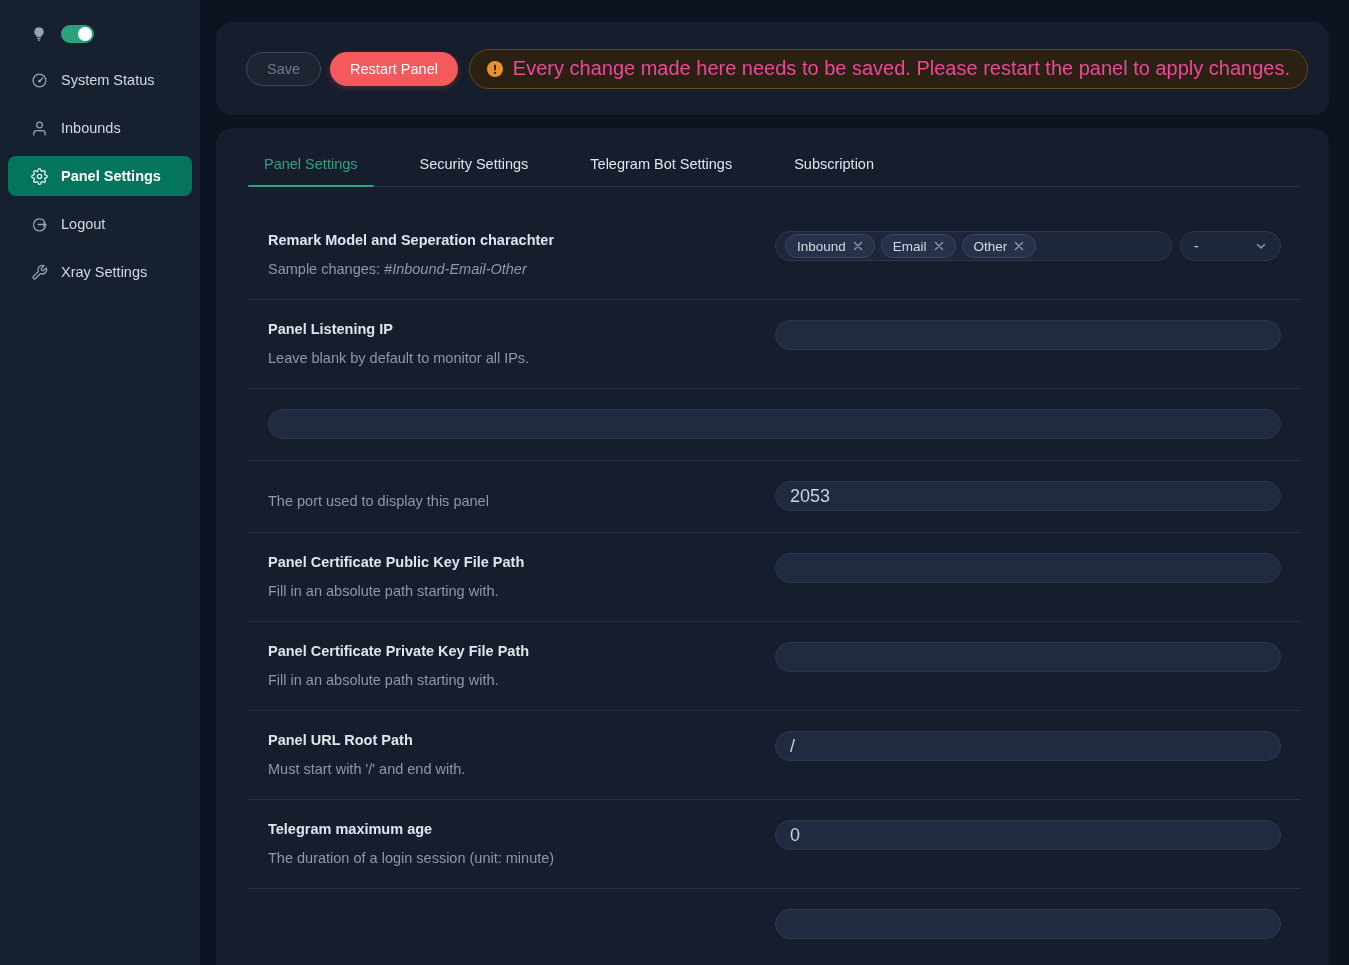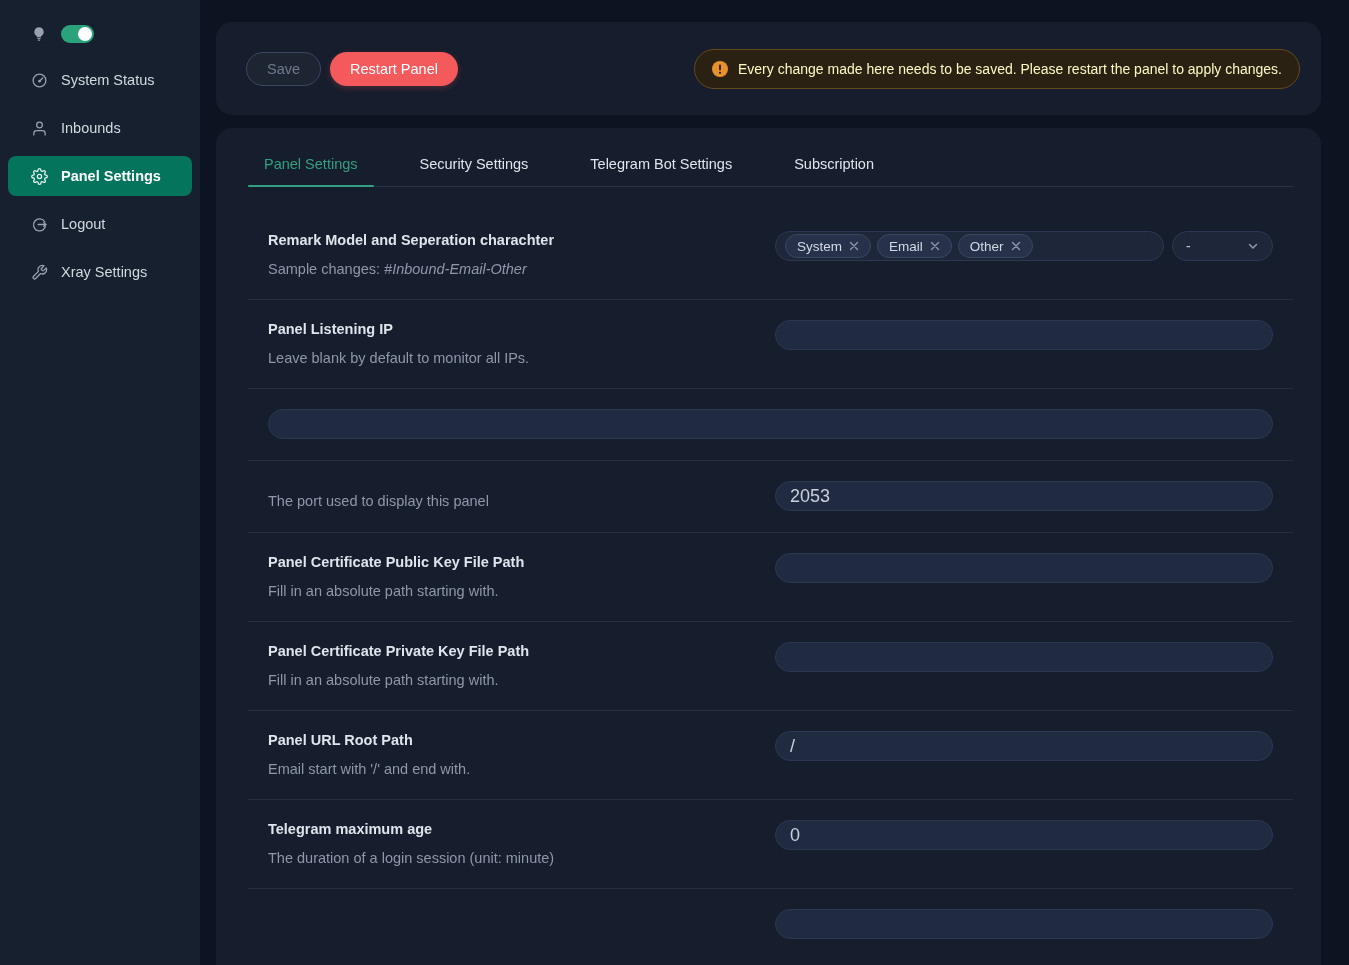--- a/index.html
+++ b/index.html
@@ -40,21 +40,21 @@
   .side-item .icn { width: 17px; height: 17px; display: inline-flex; color: #98a2b0; }
   .side-item.active {
     background: #04745d; color: #ffffff;
     margin: 4px 8px; padding-left: 23px; height: 40px; border-radius: 8px;
     font-weight: 700;
   }
   .side-item.active .icn { color: #e8f2ee; }
   .icn svg { width: 100%; height: 100%; }
 
   
-  .content { flex: 1; padding: 22px 28px 0 16px; }
+  .content { flex: 1; padding: 22px 20px 0 16px; }
   .card {
     background: #161d2c; border-radius: 16px;
   }
   .topcard {
     height: 93px; display: flex; align-items: center;
     padding: 0 21px 0 30px;
   }
   .btn {
     height: 34px; border-radius: 17px; border: none;
     font-family: inherit; font-size: 14.5px; cursor: pointer;
@@ -62,21 +62,21 @@
   }
   .btn-save {
     background: rgba(255,255,255,0.03);
     border: 1px solid #3b4760; color: #6f7a8d;
     margin-right: 9px;
   }
   .btn-restart { background: #f4595c; color: #ffffff; box-shadow: 0 2px 6px rgba(244,89,92,0.25); }
   .alert {
     margin-left: auto; display: flex; align-items: center; gap: 10px;
     background: #2a2113; border: 1px solid #64491a; border-radius: 20px;
-    height: 40px; padding: 0 17px; color: #fef9c3; font-size: 14px;
+    height: 40px; padding: 0 17px; color: #ec4899; font-size: 20px;
     white-space: nowrap;
   }
   .warn-icn { width: 16px; height: 16px; display: inline-flex; }
 
   .maincard { margin-top: 13px; height: 1000px; padding: 28px 28px 0 32px; }
 
   
   .tabs { display: flex; border-bottom: 1px solid #283146; }
   .tab {
     padding: 0 16px 14px 16px; margin-right: 30px;
@@ -229,21 +229,21 @@
       <div class="form">
 
         <div class="frow">
           <div class="lblcol">
             <div class="lbl">Remark Model and Seperation charachter</div>
             <div class="help"><span>Sample changes: </span><em>#Inbound-Email-Other</em></div>
           </div>
           <div class="ctrlcol">
             <div class="tagsbox">
               <span class="tag">
-                <span>System</span>
+                <span>Inbound</span>
                 <span class="x">
                     <svg viewBox="0 0 10 10" stroke="currentColor" stroke-width="1.4" stroke-linecap="round">
                       <path d="M1.5 1.5l7 7M8.5 1.5l-7 7"></path>
                     </svg>
                   </span>
               </span>
               <span class="tag">
                 <span>Email</span>
                 <span class="x">
                     <svg viewBox="0 0 10 10" stroke="currentColor" stroke-width="1.4" stroke-linecap="round">
@@ -307,21 +307,21 @@
               <div class="lbl">Panel Certificate Private Key File Path</div>
               <div class="help">Fill in an absolute path starting with.</div>
             </div>
             <div class="ctrlcol">
               <input class="field" type="text" value="" style="">
             </div>
           </div>
           <div class="frow">
             <div class="lblcol">
               <div class="lbl">Panel URL Root Path</div>
-              <div class="help">Email start with '/' and end with.</div>
+              <div class="help">Must start with '/' and end with.</div>
             </div>
             <div class="ctrlcol">
               <input class="field" type="text" value="/" style="">
             </div>
           </div>
           <div class="frow">
             <div class="lblcol">
               <div class="lbl">Telegram maximum age</div>
               <div class="help">The duration of a login session (unit: minute)</div>
             </div>

